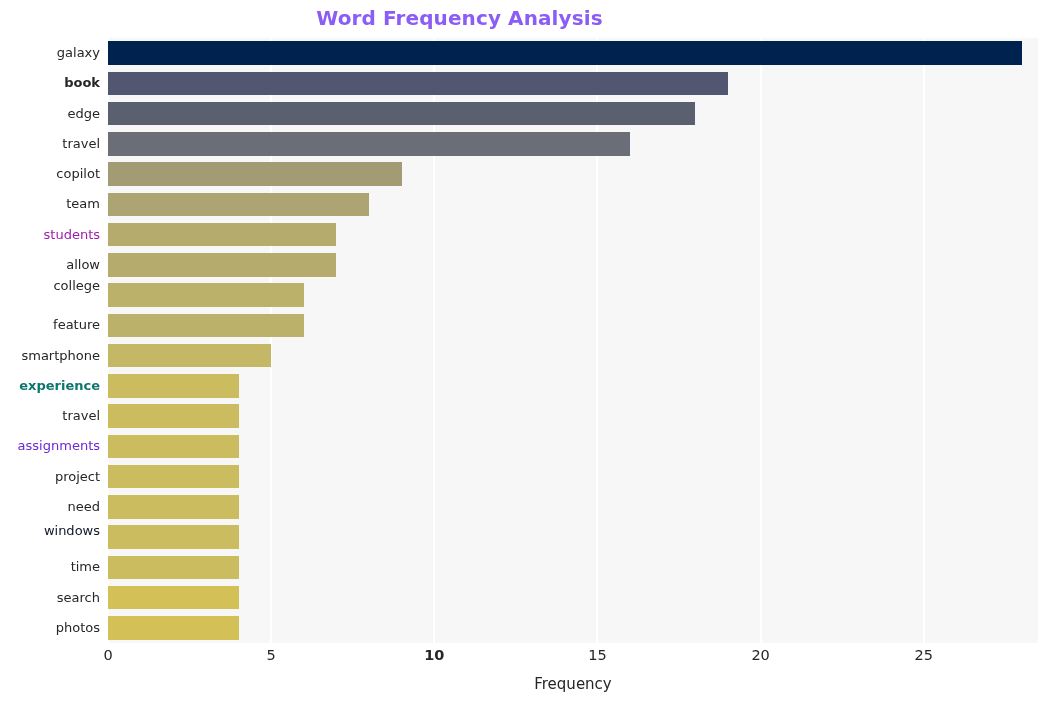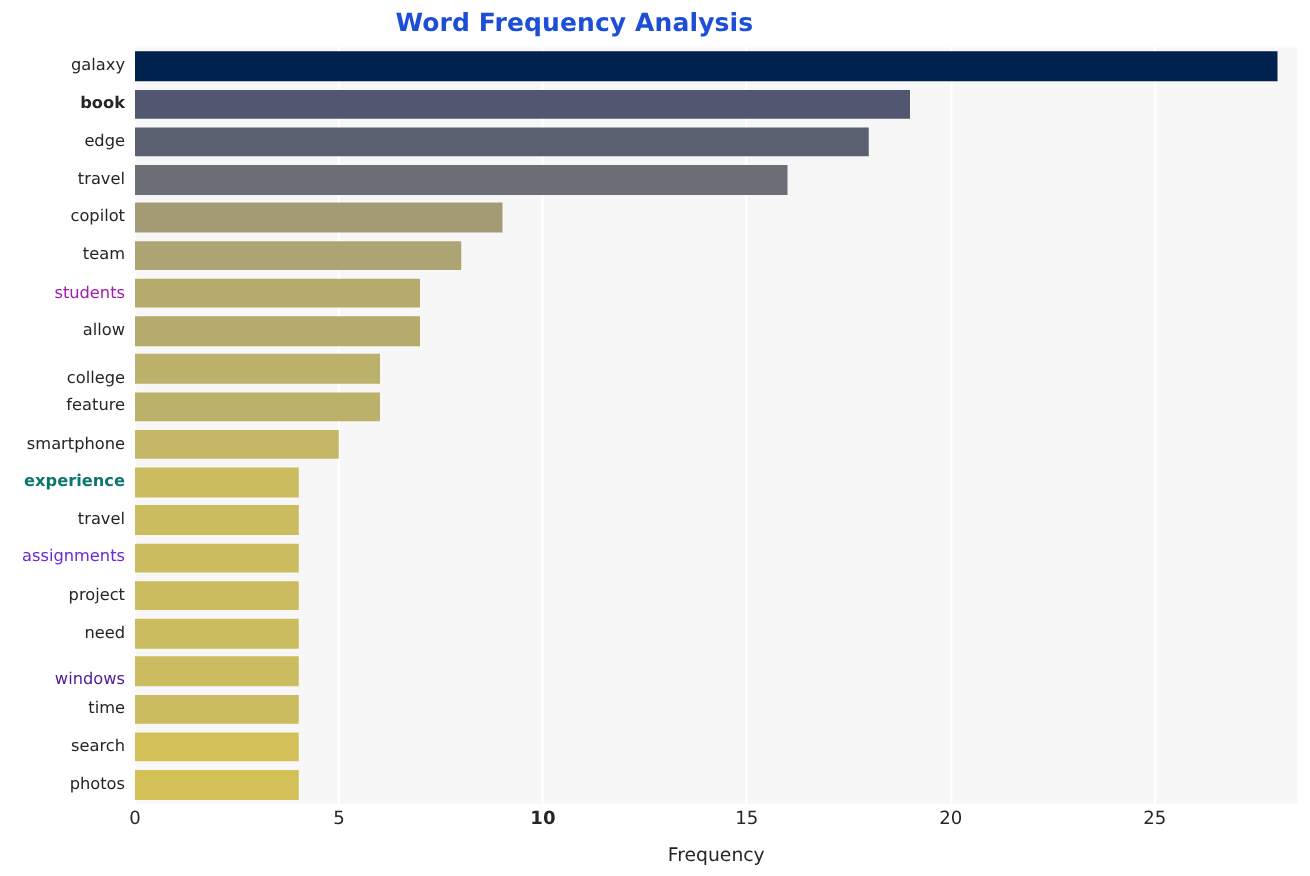--- a/index.html
+++ b/index.html
@@ -23,21 +23,21 @@
 
   
   #chart-title {
     position: absolute;
     left: 0;
     top: 6px;
     width: 919px;
     text-align: center;
     font-size: 20px;
     font-weight: bold;
-    color: #1d4ed8;
+    color: #8b5cf6;
     letter-spacing: 0.1px;
   }
 
   
   #plot-area {
     position: absolute;
     left: 108px;
     top: 38px;
     width: 930px;
     height: 605px;
@@ -199,29 +199,29 @@
 
   <div id="y-tick-layer">
       <div class="y-tick" style="top: 8.125px; color: rgb(38, 38, 38);">galaxy</div>
       <div class="y-tick" style="top: 38.375px; color: rgb(38, 38, 38); font-weight: bold;">book</div>
       <div class="y-tick" style="top: 68.625px; color: rgb(38, 38, 38);">edge</div>
       <div class="y-tick" style="top: 98.875px; color: rgb(38, 38, 38);">travel</div>
       <div class="y-tick" style="top: 129.125px; color: rgb(38, 38, 38);">copilot</div>
       <div class="y-tick" style="top: 159.375px; color: rgb(38, 38, 38);">team</div>
       <div class="y-tick" style="top: 189.625px; color: #a21caf;">students</div>
       <div class="y-tick" style="top: 219.875px; color: rgb(38, 38, 38);">allow</div>
-      <div class="y-tick" style="top: 258px; color: rgb(38, 38, 38);">college</div>
+      <div class="y-tick" style="top: 241px; color: rgb(38, 38, 38);">college</div>
       <div class="y-tick" style="top: 280.375px; color: rgb(38, 38, 38);">feature</div>
       <div class="y-tick" style="top: 310.625px; color: rgb(38, 38, 38);">smartphone</div>
       <div class="y-tick" style="top: 340.875px; color: #0f766e; font-weight: bold;">experience</div>
       <div class="y-tick" style="top: 371.125px; color: rgb(38, 38, 38);">travel</div>
       <div class="y-tick" style="top: 401.375px; color: #6d28d9; margin-left: 28px;">assignments</div>
       <div class="y-tick" style="top: 431.625px; color: rgb(38, 38, 38);">project</div>
       <div class="y-tick" style="top: 461.875px; color: rgb(38, 38, 38);">need</div>
-      <div class="y-tick" style="top: 499px; color: #4c1d95;">windows</div>
+      <div class="y-tick" style="top: 486px; color: #0f172a;">windows</div>
       <div class="y-tick" style="top: 522.375px; color: rgb(38, 38, 38);">time</div>
       <div class="y-tick" style="top: 552.625px; color: rgb(38, 38, 38);">search</div>
       <div class="y-tick" style="top: 582.875px; color: rgb(38, 38, 38);">photos</div>
     </div>
   <div id="x-tick-layer">
       <div class="x-tick" style="left: 108px; color: rgb(38, 38, 38);">0</div>
       <div class="x-tick" style="left: 271.158px; color: rgb(38, 38, 38);">5</div>
       <div class="x-tick" style="left: 434.316px; color: rgb(38, 38, 38); font-weight: bold;">10</div>
       <div class="x-tick" style="left: 597.474px; color: rgb(38, 38, 38);">15</div>
       <div class="x-tick" style="left: 760.632px; color: rgb(38, 38, 38);">20</div>

